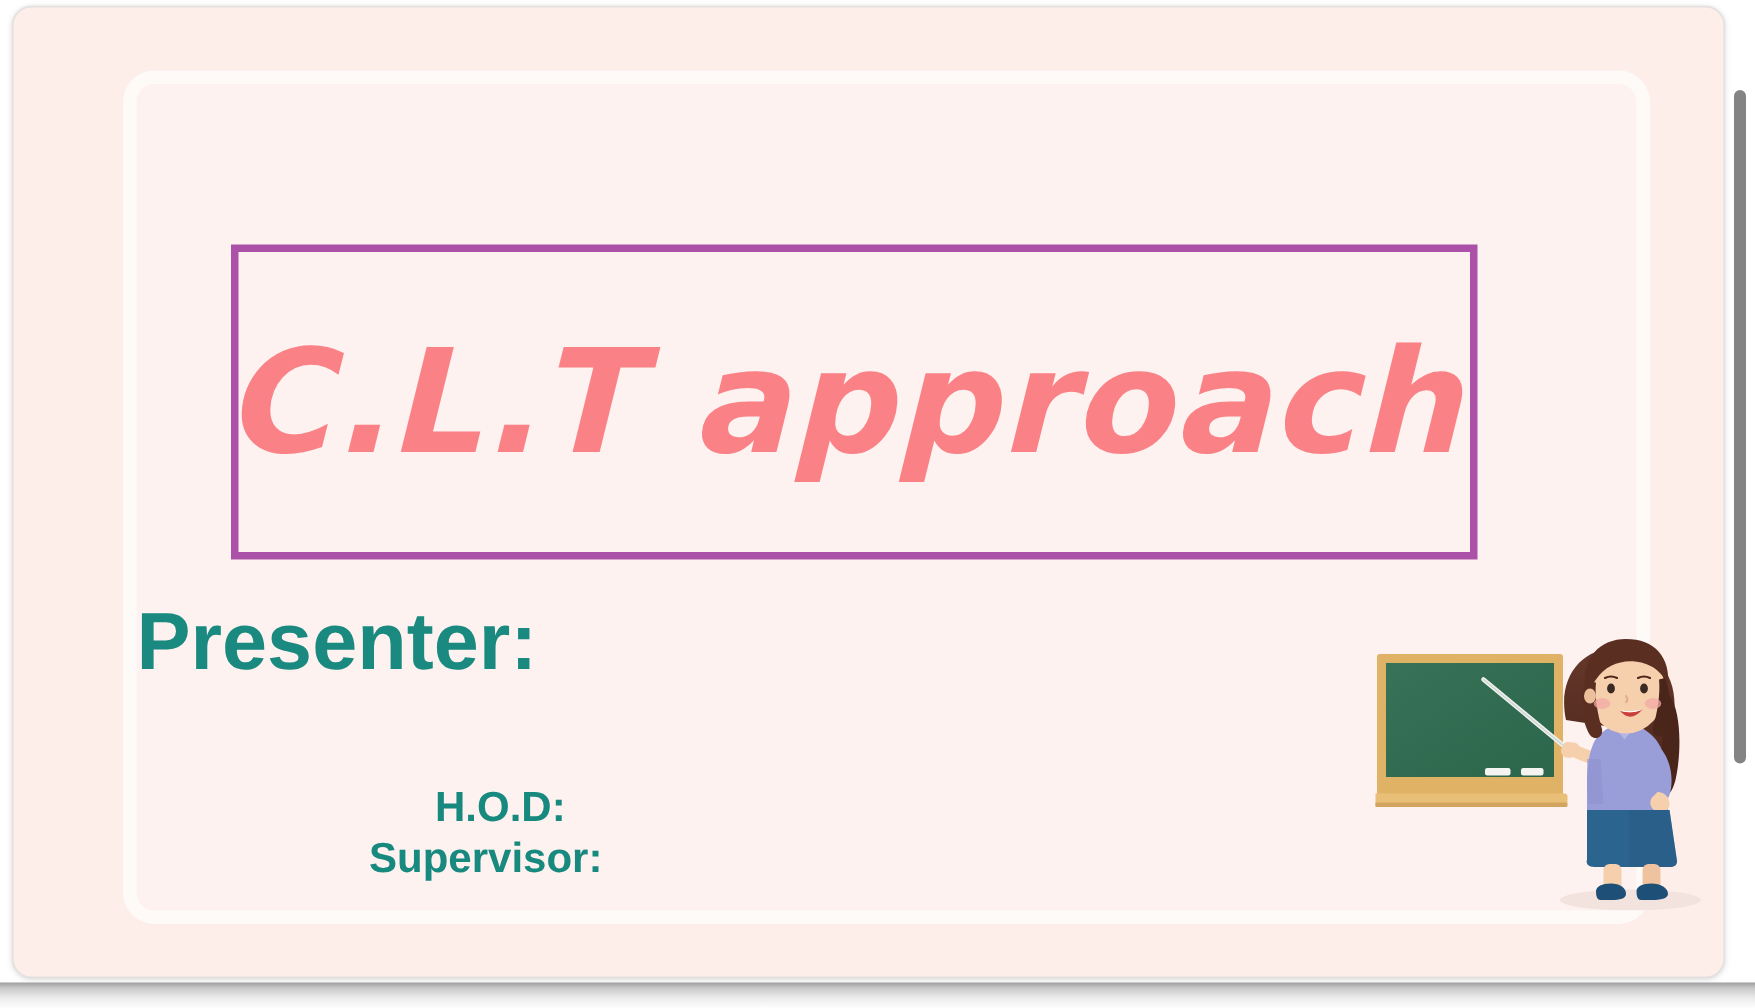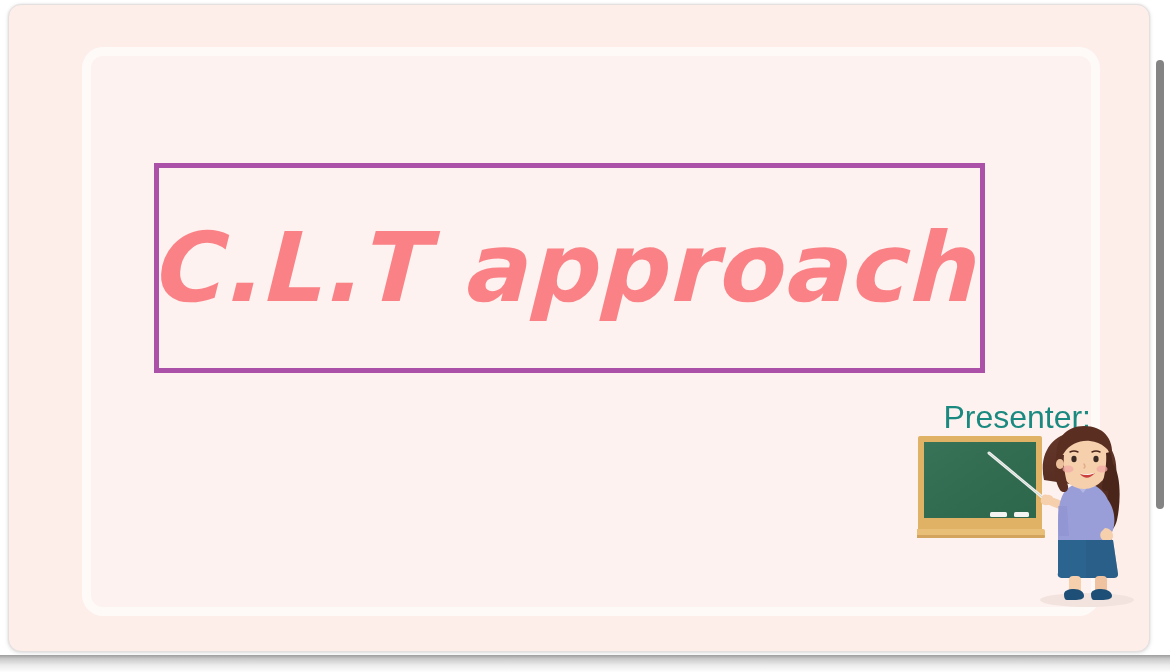--- a/index.html
+++ b/index.html
@@ -86,23 +86,23 @@
     transform: skewX(-3deg);
     -webkit-font-smoothing: antialiased;
   }
 
   
   #presenter-line {
     position: absolute;
     left: 0;
     top: 345px;
     width: 1000px;
-    text-align: right;
-    font-size: 32px;
-    font-weight: 400;
+    text-align: left;
+    font-size: 54px;
+    font-weight: 700;
     color: #1a8a80;
     letter-spacing: 0px;
     line-height: 1;
   }
 
   #credits-block {
     position: absolute;
     left: 155px;
     top: 465px;
     width: 420px;
@@ -153,20 +153,24 @@
   <div id="slide-card">
 
     <div id="slide-inner-panel">
 
       <div id="title-frame">
         <div id="slide-title">C.L.T approach</div>
       </div>
 
       <div id="presenter-line">Presenter:</div>
 
+      <div id="credits-block">
+        <div class="credit-line" id="credit-hod">H.O.D:</div>
+        <div class="credit-line" id="credit-sup">Supervisor:</div>
+      </div>
 
       <div id="teacher-illustration">
         <svg viewBox="0 0 248 183" width="248" height="183" xmlns="http://www.w3.org/2000/svg">
 
           <ellipse cx="170" cy="176" rx="47" ry="7" fill="#f2e3de"></ellipse>
 
           <g>
 
             <rect x="1" y="12" width="124" height="95" rx="2" fill="#e0b266"></rect>
 

